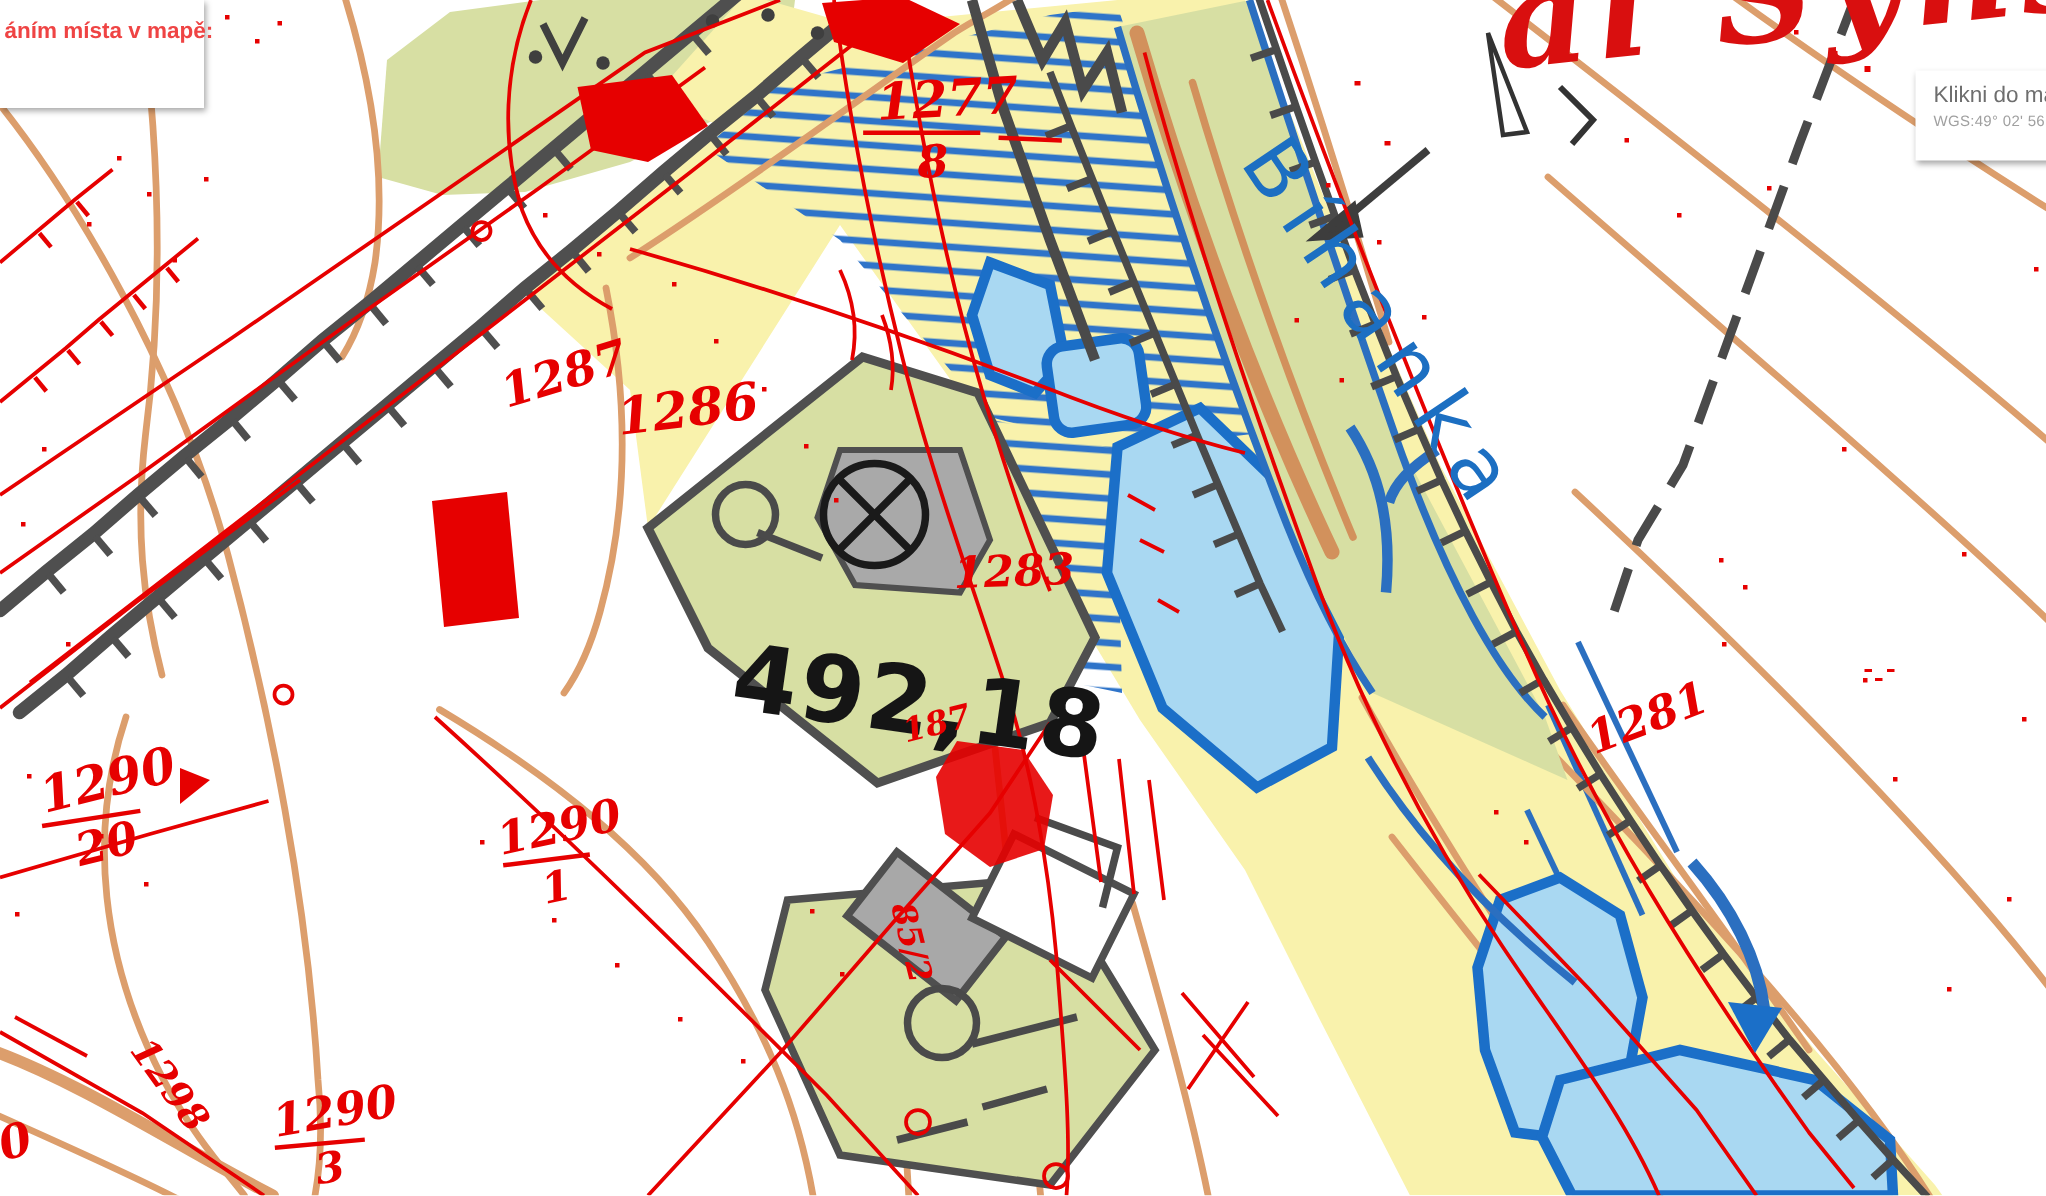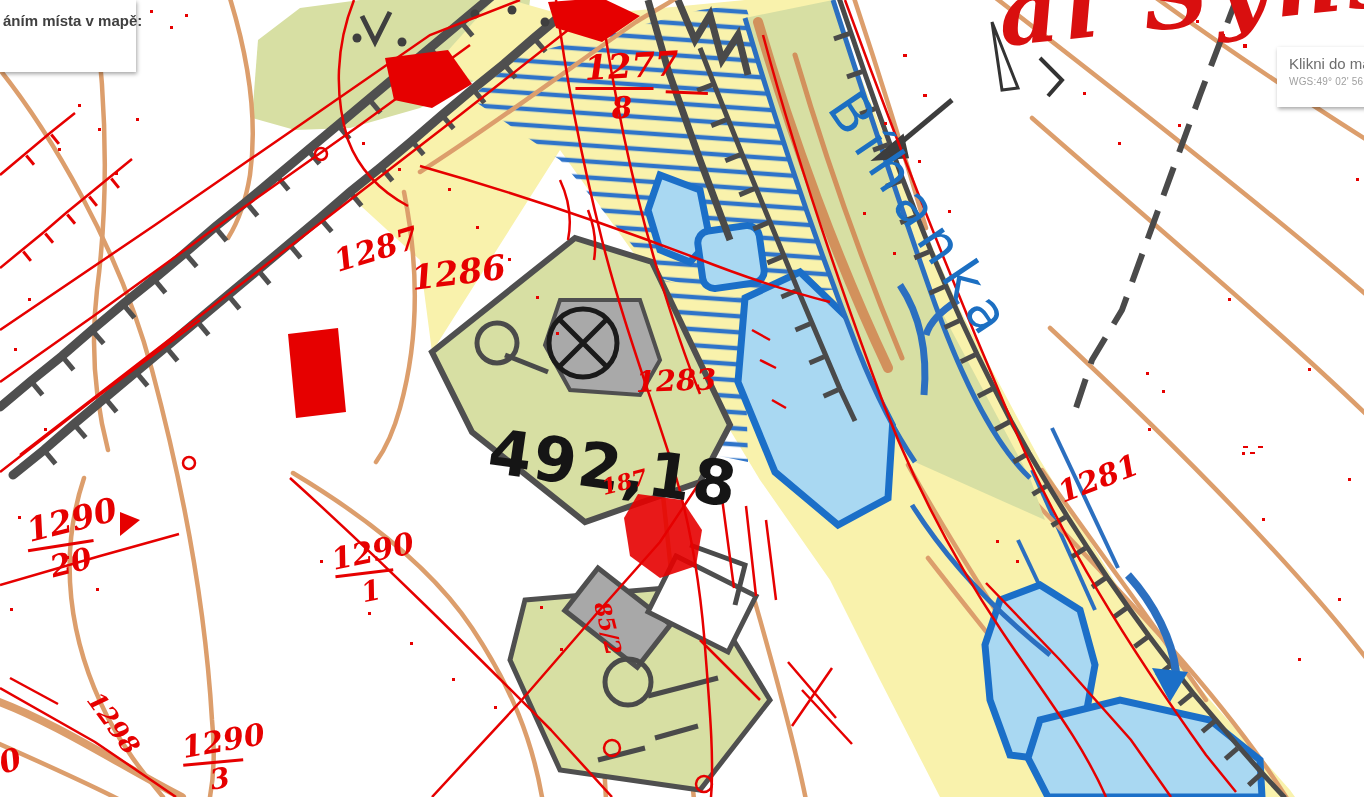--- a/index.html
+++ b/index.html
@@ -1,21 +1,21 @@
 <!DOCTYPE html>
 <html><head>
 <meta charset="utf-8">
 <style>
   html,body{margin:0;padding:0;background:#fff;}
   #screen{position:relative;width:1364px;height:797px;overflow:hidden;
           font-family:"Liberation Sans",sans-serif;background:#fff;}
   #mapsvg{position:absolute;left:0;top:0;}
   .panel{position:absolute;background:#fff;box-shadow:1px 2px 4px rgba(0,0,0,.35);}
   #left-panel{left:0;top:0;width:136px;height:72px;}
-  #left-panel .lbl{font-size:15px;font-weight:700;color:#404040;padding:12px 12px 0 3px;white-space:nowrap;}
+  #left-panel .lbl{font-size:15px;font-weight:700;color:#ef4444;padding:12px 12px 0 3px;white-space:nowrap;}
   #click-tooltip{left:1277px;top:47px;width:120px;height:46px;padding:8px 0 6px 12px;}
   #click-tooltip .tt{font-size:15px;color:#6e6e6e;white-space:nowrap;}
   #click-tooltip .cc{font-size:10px;color:#a0a0a0;margin-top:4px;white-space:nowrap;letter-spacing:.2px;}
   
   .yel{fill:#F9F2AC;} .grn{fill:#D7DFA3;} .pond{fill:#A9D8F2;stroke:#1B6FC8;stroke-width:7;}
   .contour{stroke:#DC9E6C;stroke-width:4.5;fill:none;stroke-linecap:round;}
   .contourB{stroke:#DC9E6C;stroke-width:8;fill:none;stroke-linecap:round;}
   .stripe{stroke:#D2915C;fill:none;stroke-linecap:round;}
   .road{stroke:#4F4F4F;stroke-width:9;fill:none;stroke-linecap:round;}
   .dk{stroke:#4A4A4A;fill:none;}

